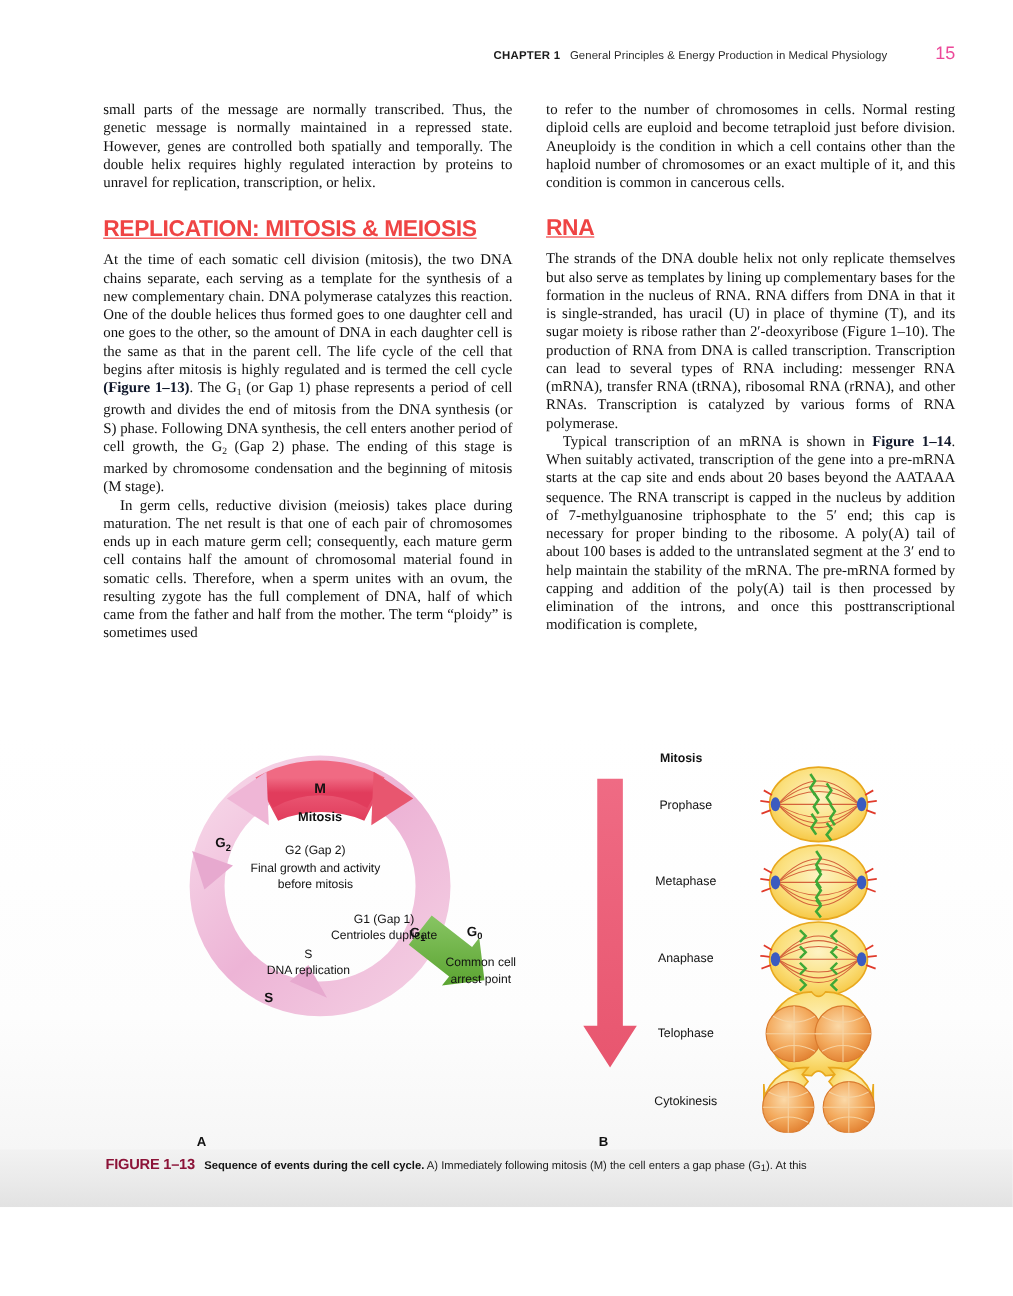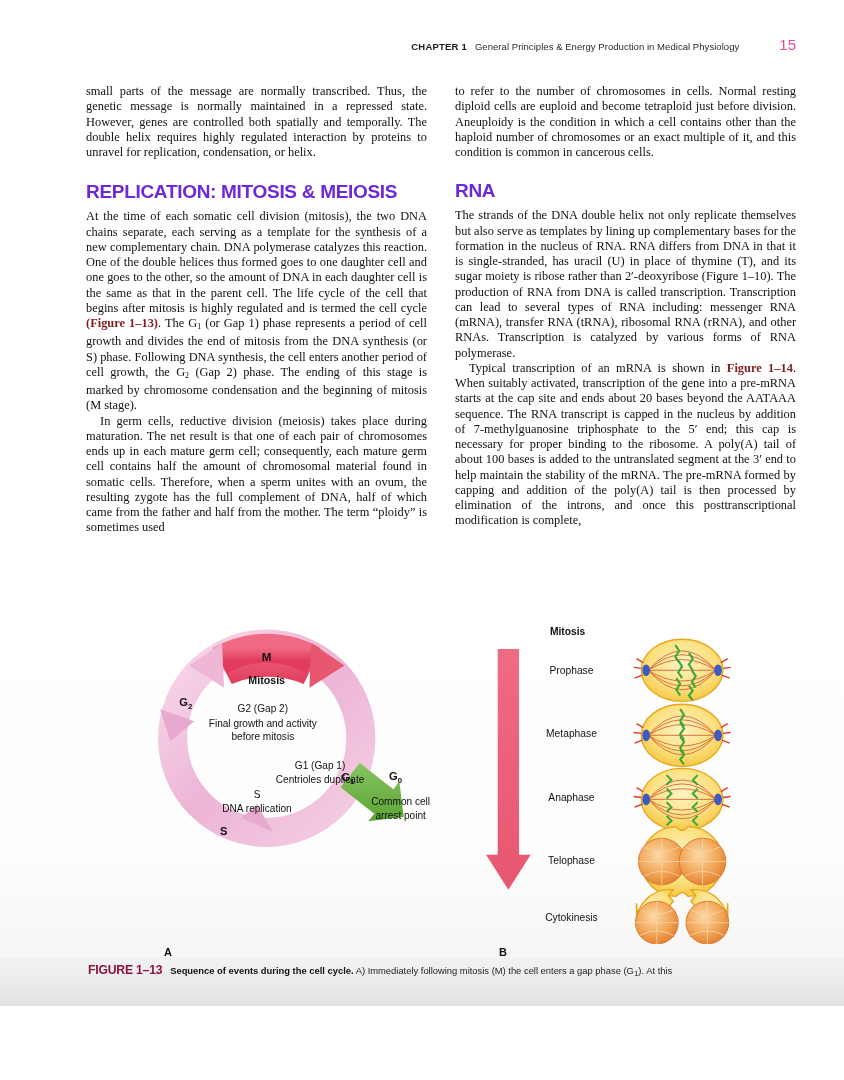--- a/index.html
+++ b/index.html
@@ -42,31 +42,32 @@
   p.body {
     margin:0 0 0 0;
     font-size:12.4px;
     line-height:15.25px;
     text-align:justify;
     color:#101010;
     hyphens:auto;
   }
   p.body + p.body { text-indent:14px; }
   .b { font-weight:normal; }
-  .xref { color:#7f1d1d; font-weight:bold; }
+  .xref { color:#0f172a; font-weight:bold; }
   sub { font-size:8px; vertical-align:-2px; }
 
   h2.sect {
     font-family:"Liberation Sans", sans-serif;
     font-weight:bold;
     font-size:19px;
     letter-spacing:-.3px;
-    color:#6d28d9;
+    color:#ef4444;
     margin:21px 0 7px 0;
     line-height:20px;
+    text-decoration:underline;
   }
   .col.first h2.sect { margin-top:22px; }
 
   
   .figblock {
     position:absolute; left:0; top:614px; width:844px; height:392px;
     background:linear-gradient(180deg,#ffffff 0%,#fdfdfd 60%,#f3f3f3 100%);
   }
   .figart { position:absolute; left:0; top:0; width:844px; height:330px; }
 
@@ -112,21 +113,21 @@
   <div class="runhead">
     <span class="chap">CHAPTER 1</span>
     <span class="chaptitle">General Principles &amp; Energy Production in Medical Physiology</span>
     <span class="folio">15</span>
   </div>
 
   <div class="cols">
 
     <div class="col first">
 
-      <p class="body"><span>small parts of the message are normally transcribed. Thus, the genetic message is normally maintained in a repressed state. However, genes are controlled both spatially and temporally. The double helix requires highly regulated interaction by proteins to unravel for </span><span class="b">replication, condensation,</span><span> or helix.</span></p>
+      <p class="body"><span>small parts of the message are normally transcribed. Thus, the genetic message is normally maintained in a repressed state. However, genes are controlled both spatially and temporally. The double helix requires highly regulated interaction by proteins to unravel for </span><span class="b">replication, transcription,</span><span> or helix.</span></p>
 
       <h2 class="sect">REPLICATION: MITOSIS &amp; MEIOSIS</h2>
 
       <p class="body"><span>At the time of each somatic cell division </span><span class="b">(mitosis)</span><span>, the two DNA chains separate, each serving as a template for the synthesis of a new complementary chain. DNA polymerase catalyzes this reaction. One of the double helices thus formed goes to one daughter cell and one goes to the other, so the amount of DNA in each daughter cell is the same as that in the parent cell. The life cycle of the cell that begins after mitosis is highly regulated and is termed the </span><span class="b">cell cycle</span><span> </span><span class="xref">(Figure 1–13)</span><span>. The G</span><sub>1</sub><span> (or Gap 1) phase represents a period of cell growth and divides the end of mitosis from the DNA synthesis (or S) phase. Following DNA synthesis, the cell enters another period of cell growth, the G</span><sub>2</sub><span> (Gap 2) phase. The ending of this stage is marked by chromosome condensation and the beginning of mitosis (M stage).</span></p>
 
       <p class="body"><span>In germ cells, reductive division </span><span class="b">(meiosis)</span><span> takes place during maturation. The net result is that one of each pair of chromosomes ends up in each mature germ cell; consequently, each mature germ cell contains half the amount of chromosomal material found in somatic cells. Therefore, when a sperm unites with an ovum, the resulting zygote has the full complement of DNA, half of which came from the father and half from the mother. The term “ploidy” is sometimes used</span></p>
     </div>
 
     <div class="col">
 

